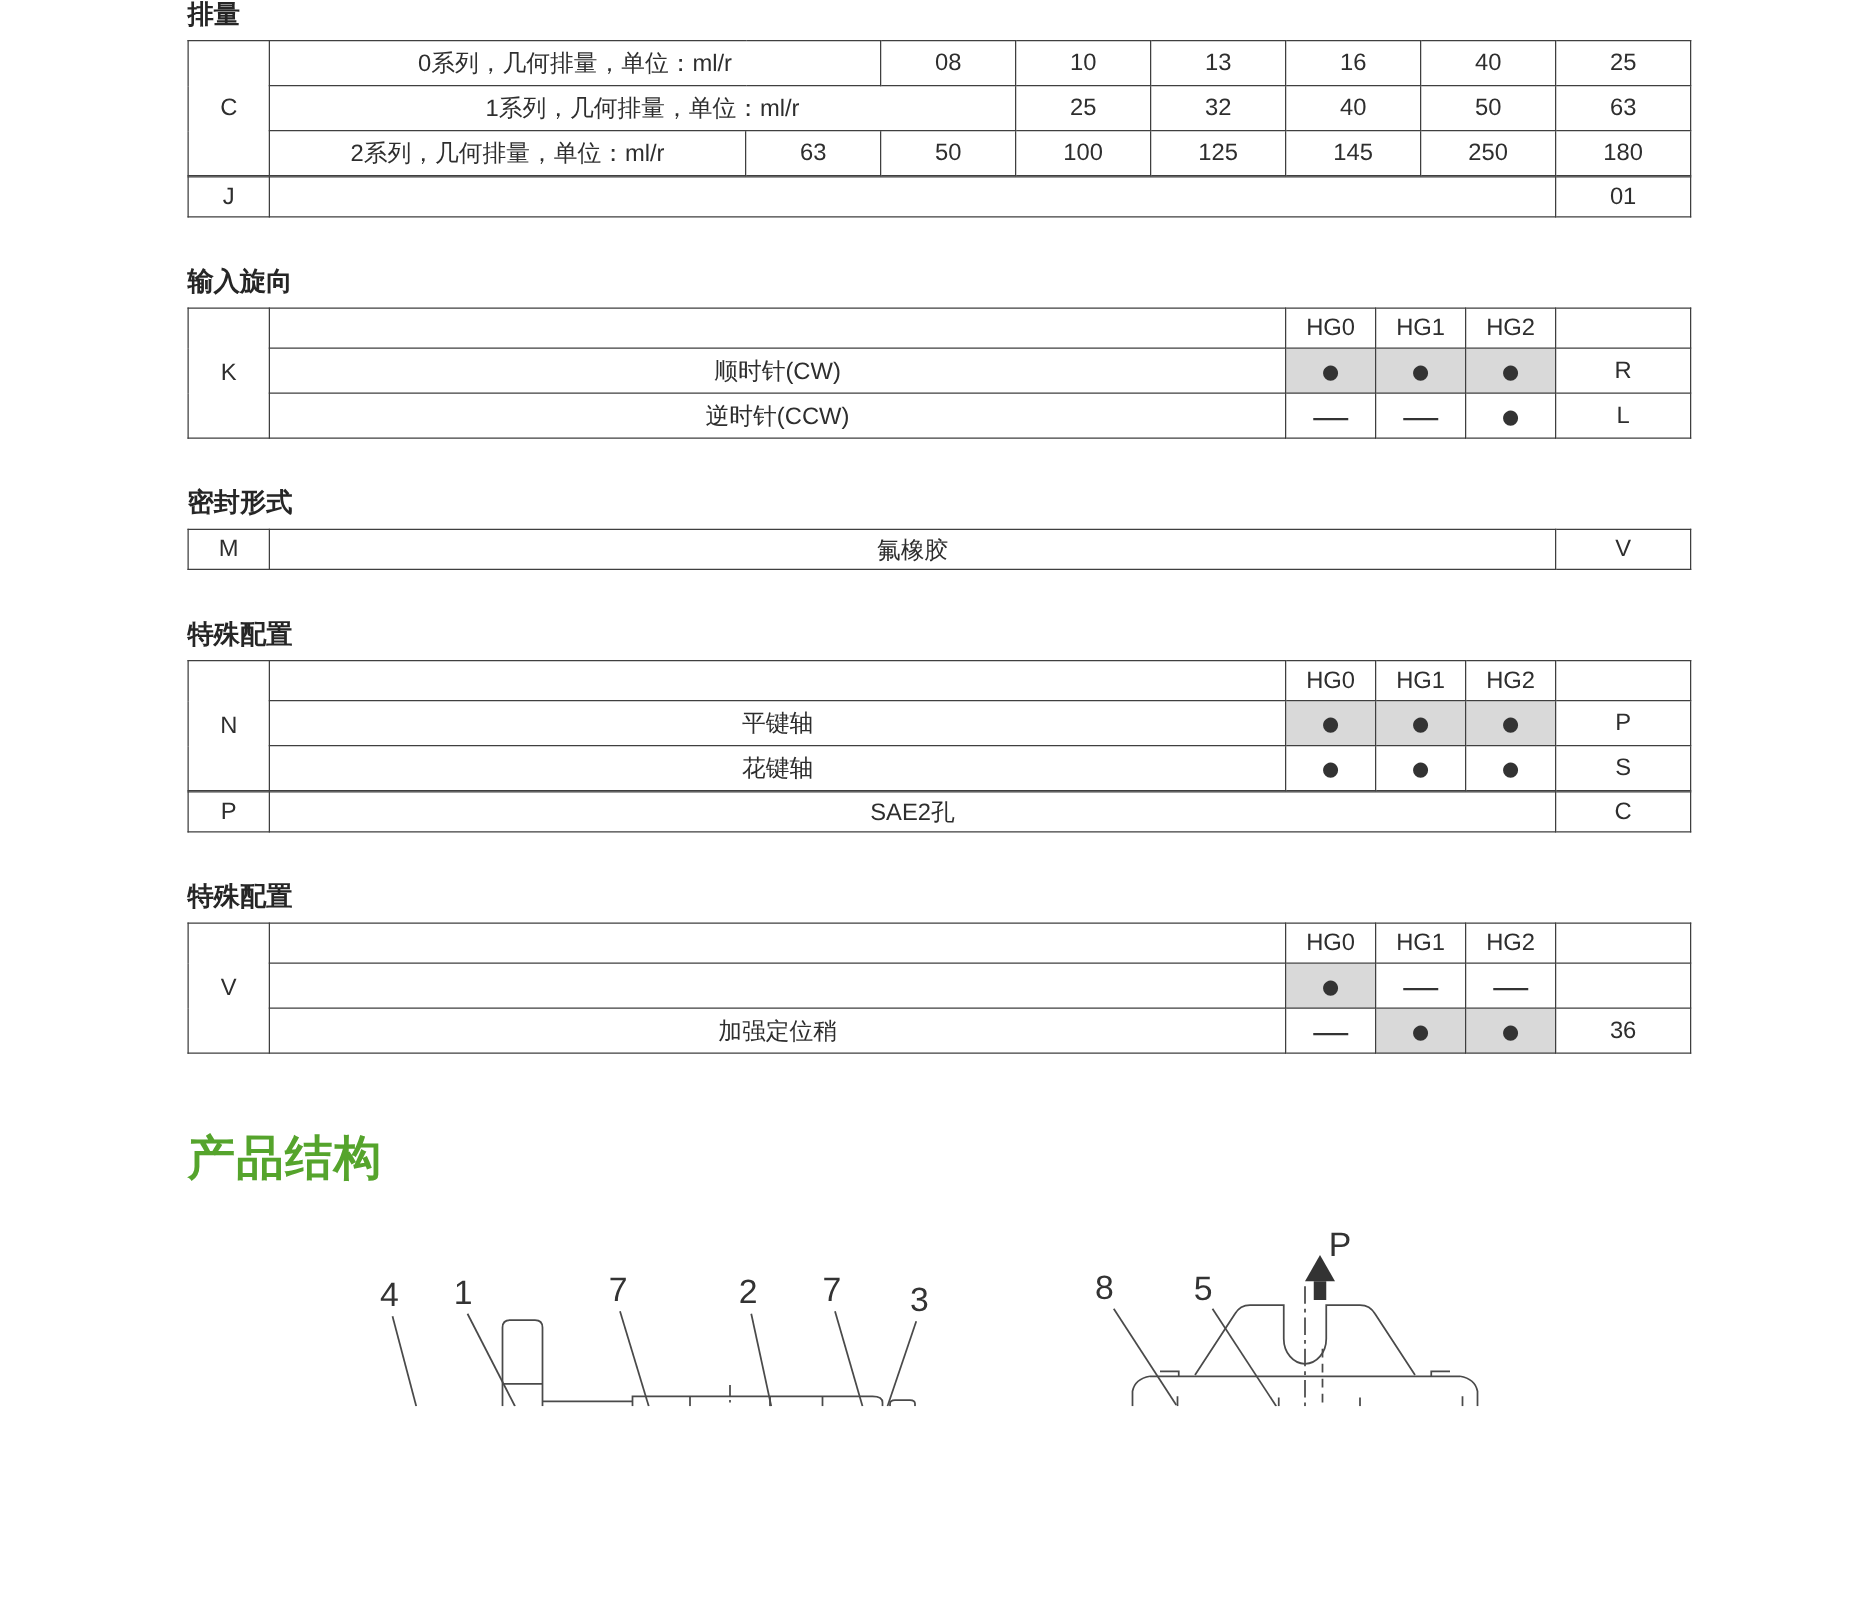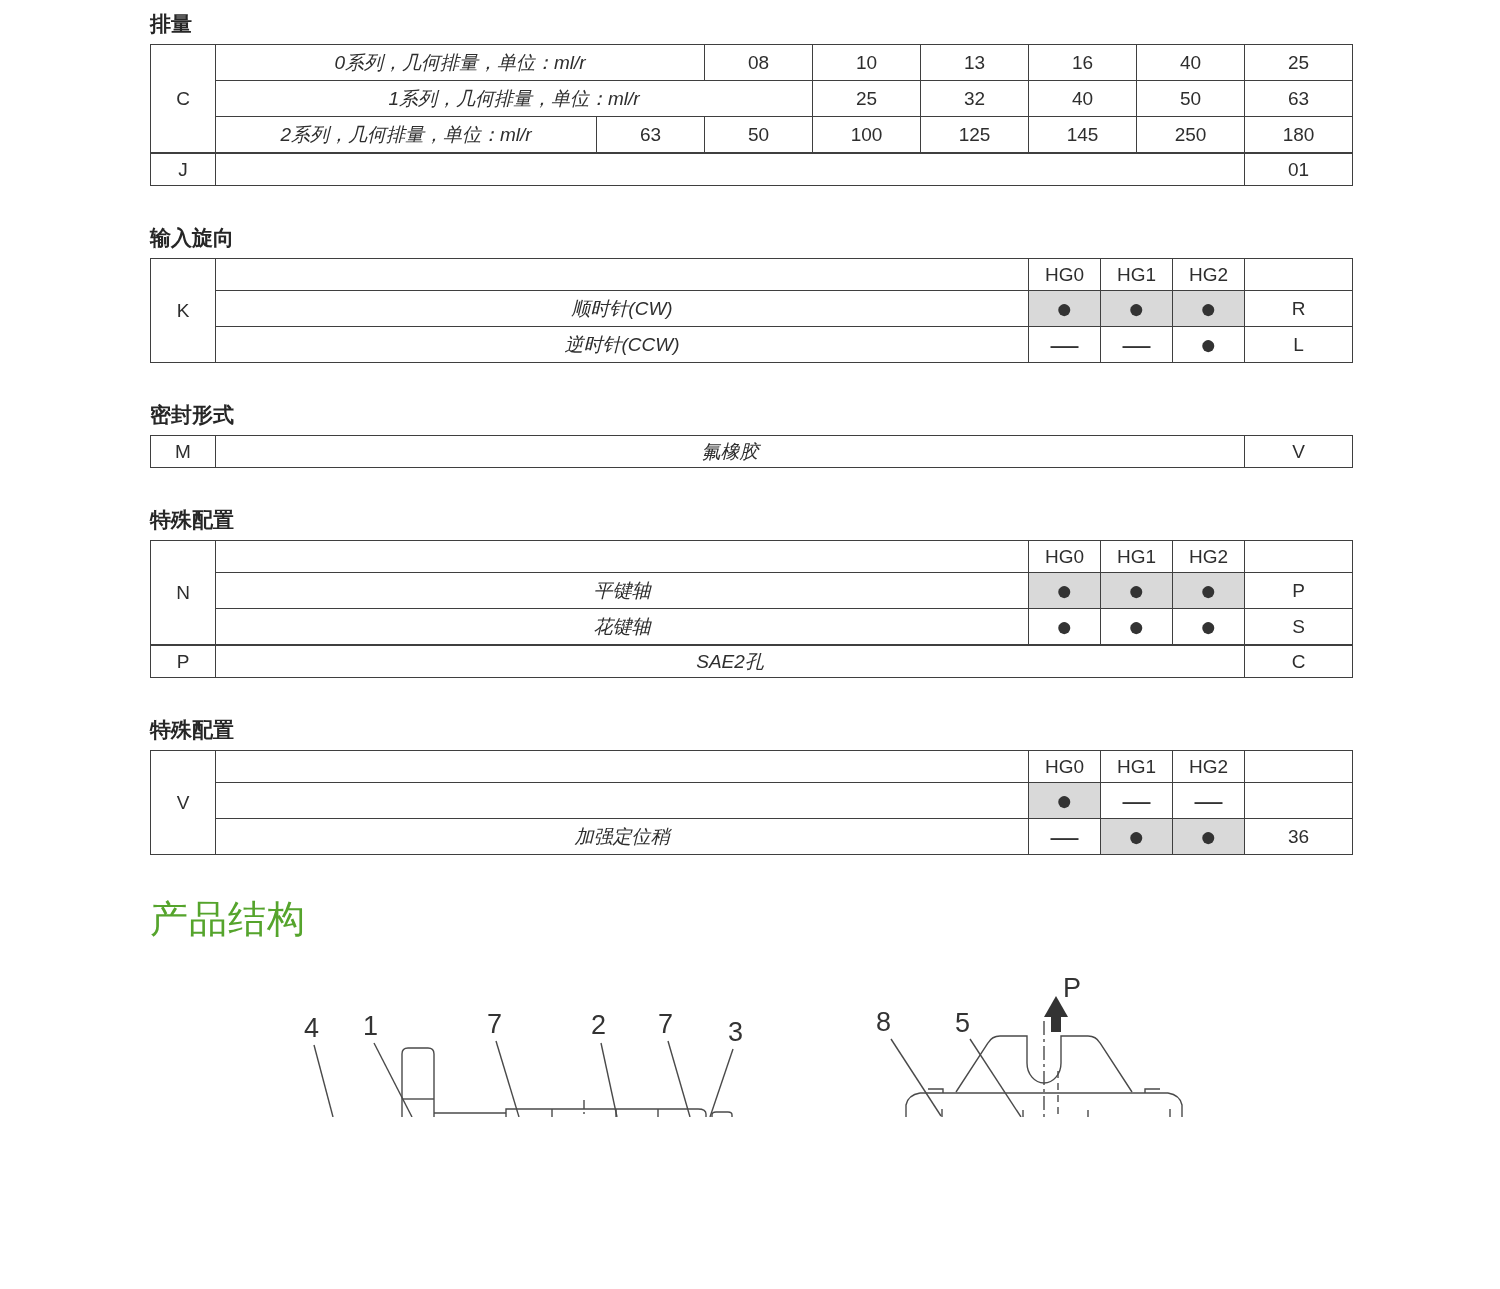--- a/index.html
+++ b/index.html
@@ -2,46 +2,46 @@
 <html><head>
 <meta charset="utf-8">
 <style>
   * { box-sizing: border-box; }
   html,body { margin:0; padding:0; background:#ffffff; }
   body {
     width:1500px; height:1289px; overflow:hidden;
     font-family:"Liberation Sans","DejaVu Sans",sans-serif;
     color:#2b2b2b;
   }
-  .content { padding:12px 148px 0 150px; }
+  .content { padding:0 148px 0 150px; }
 
   .sec-h {
     font-size:21px; font-weight:bold; color:#262626;
     margin:40px 0 9px 0; line-height:23px;
   }
   .sec-h.first { margin-top:0; }
 
   table.spec {
     border-collapse:collapse; table-layout:fixed;
     width:1202px; font-size:19px; color:#2e2e2e;
   }
   table.spec td {
     border:1.5px solid #3f3f3f;
     height:36px; padding:0;
     text-align:center; vertical-align:middle;
     overflow:hidden; white-space:nowrap;
   }
   table.spec tr.r32 td { height:32px; }
-  td.lbl { text-align:left; padding-left:18px;font-style:italic; }
+  td.lbl { text-align:left; padding-left:18px; }
   td.gray { background:#d9d9d9; }
   td.mx { font-size:28px; line-height:1; color:#333; }
 
   .green-h {
-    font-size:38px; font-weight:normal; color:#55a42c;
-    margin:42px 0 0 0; line-height:44px; letter-spacing:1px;
+    font-size:38px; font-weight:bold; color:#55a42c;
+    margin:62px 0 0 0; line-height:44px; letter-spacing:1px;
   }
   .drawing-wrap { margin-top:32px; }
   svg text { font-family:"Liberation Sans","DejaVu Sans",sans-serif; }
 </style>
 </head>
 <body>
 
 <div class="content">
 
   <div class="sec-h first">排量</div>

